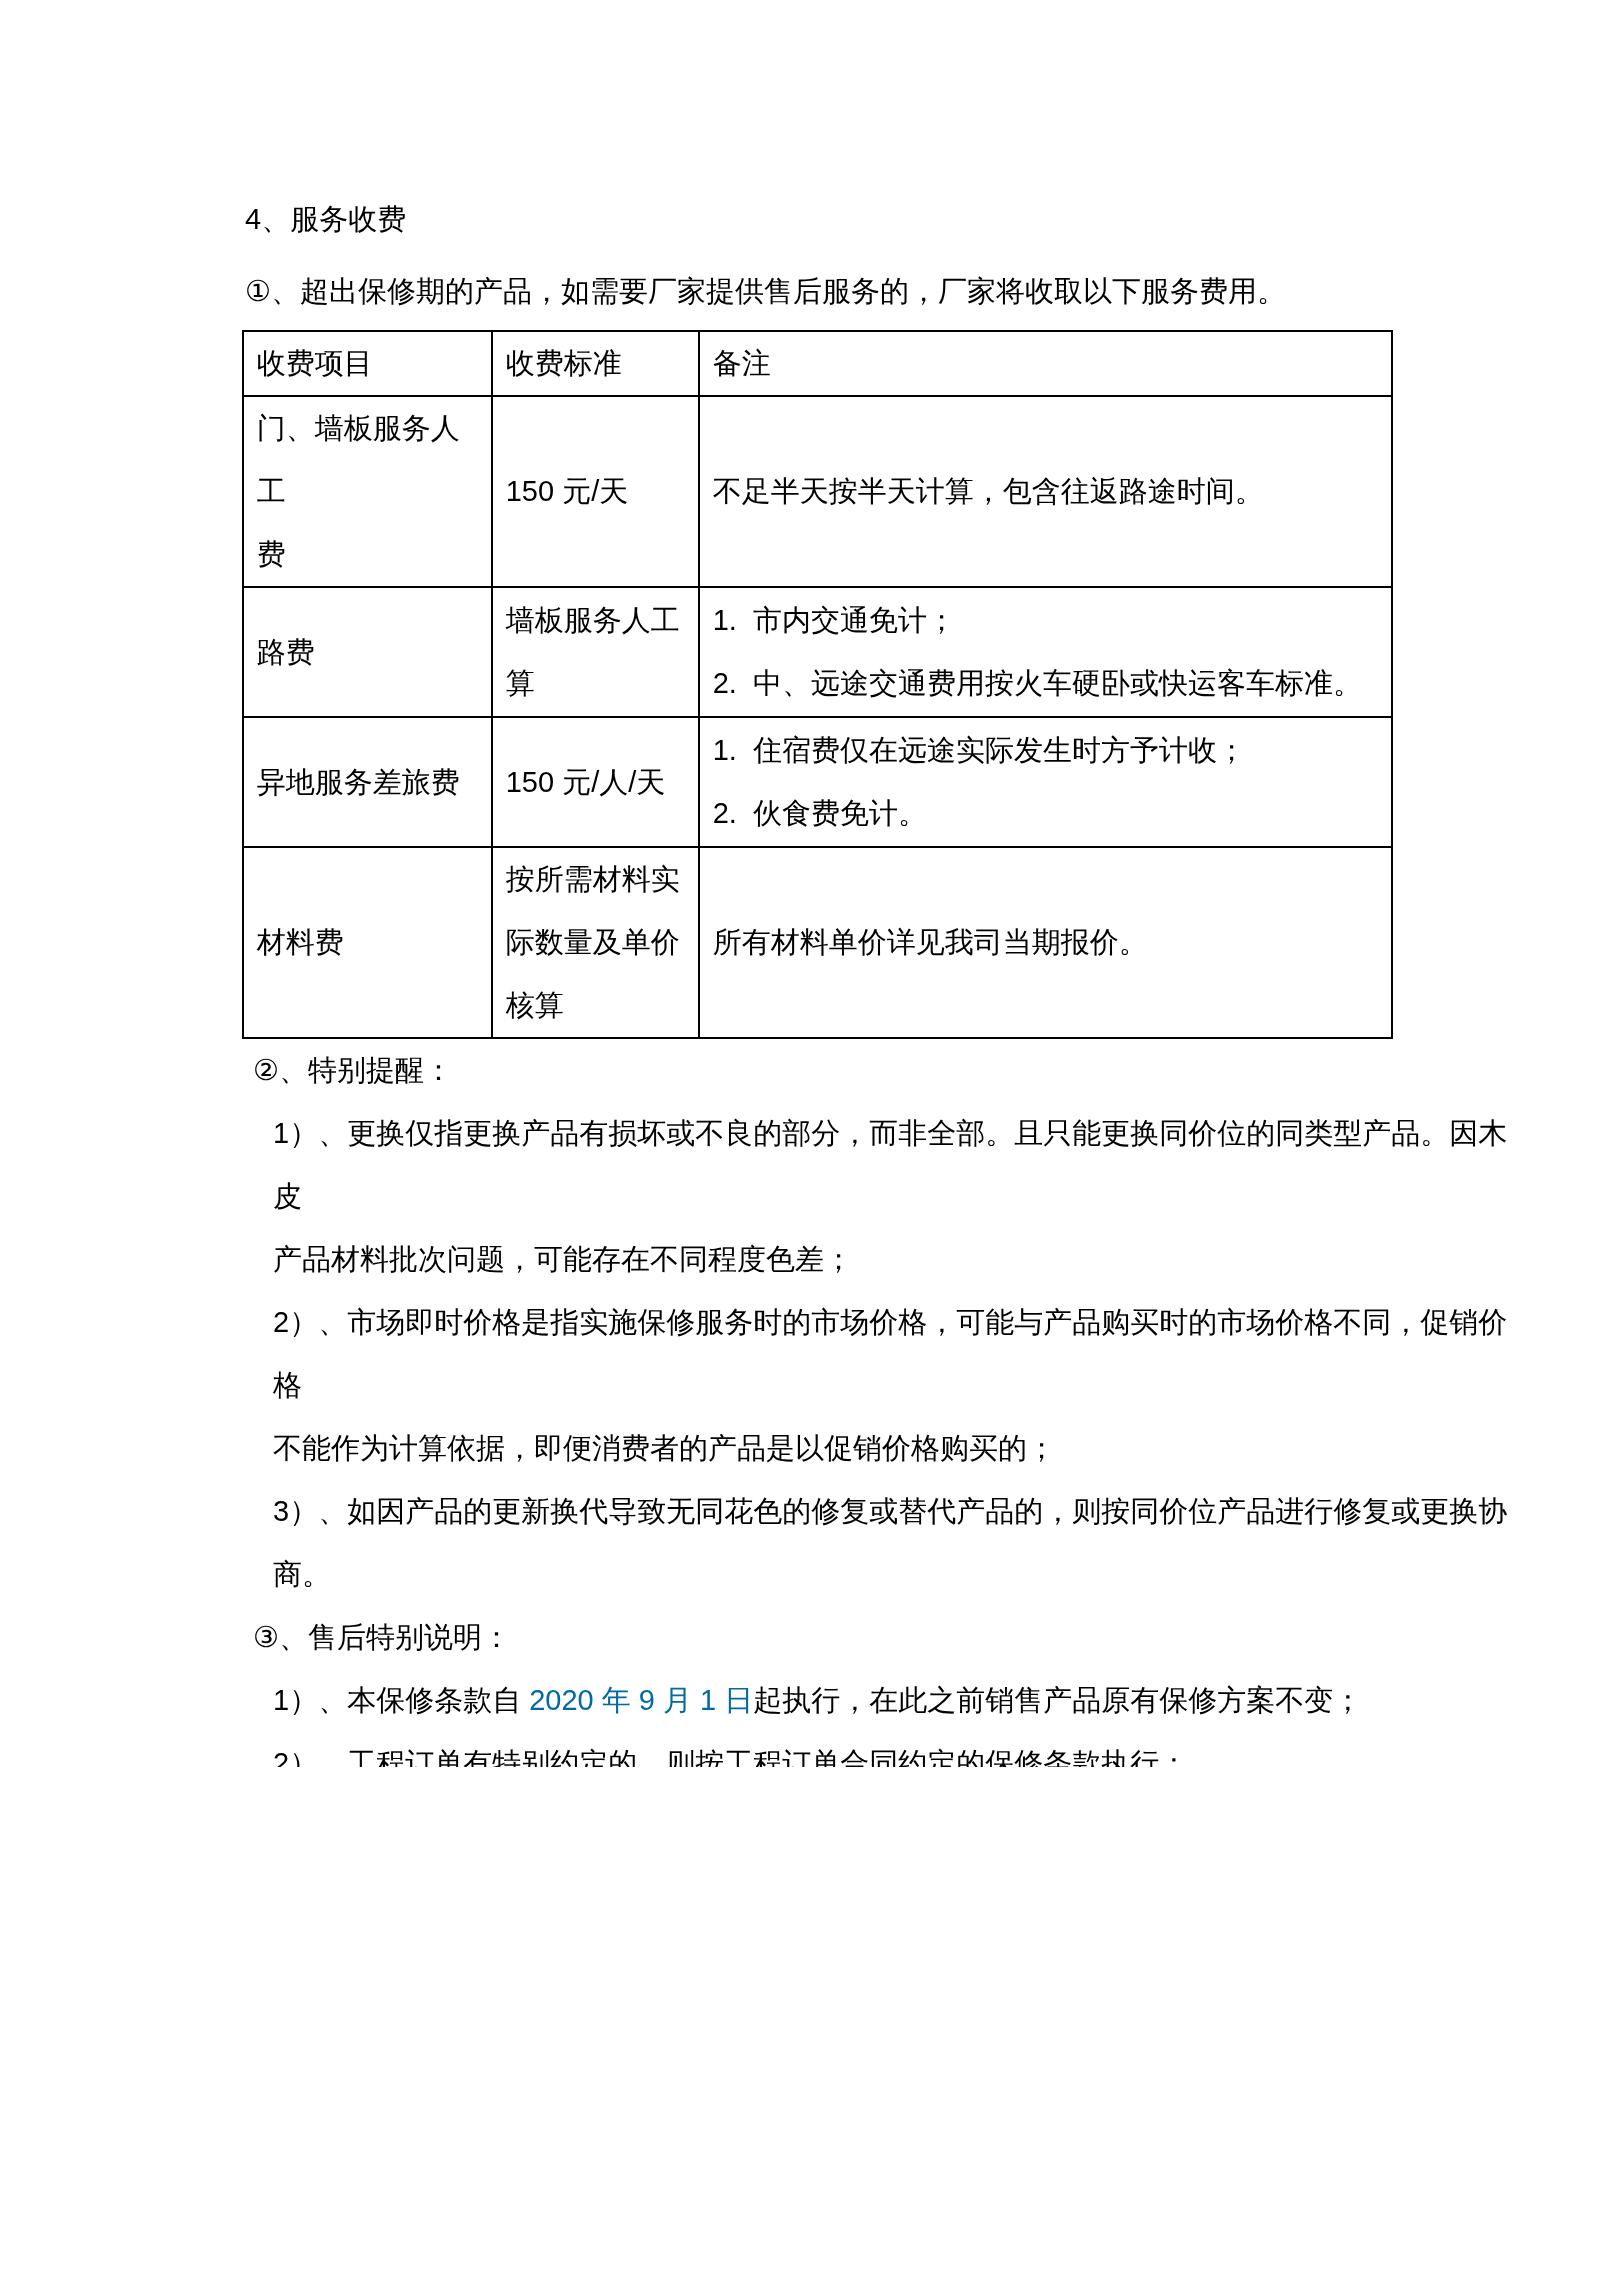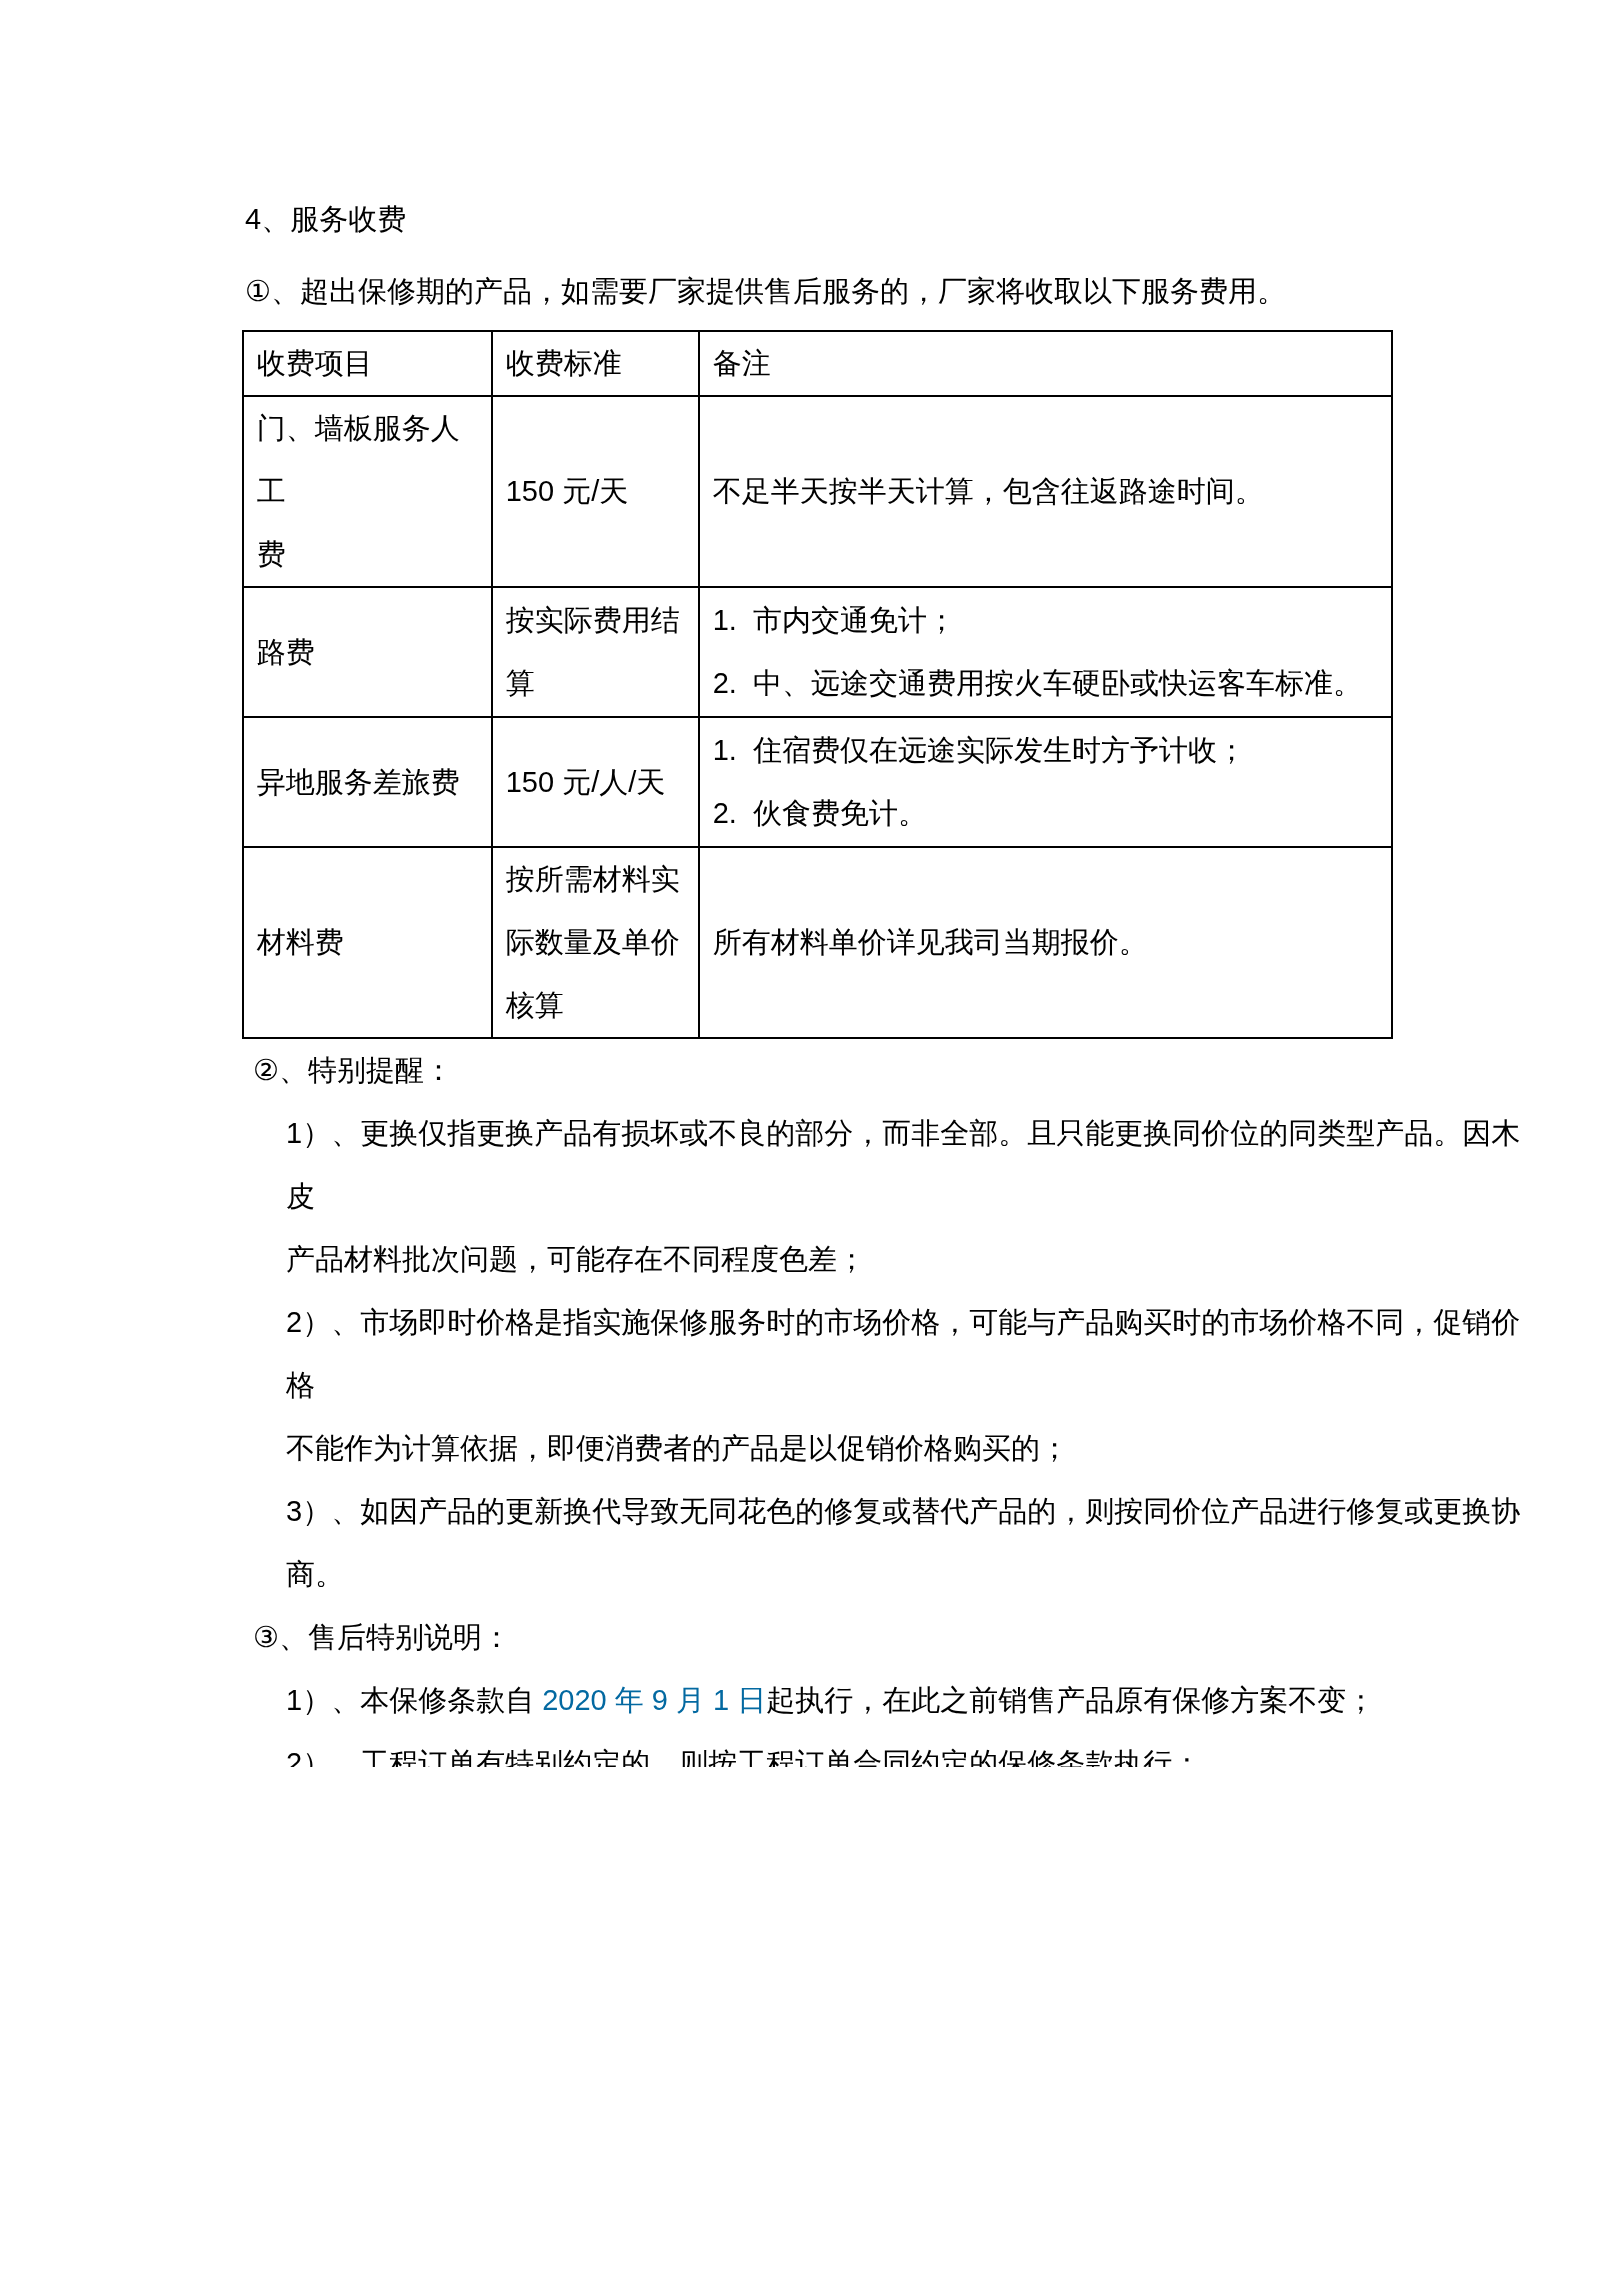--- a/index.html
+++ b/index.html
@@ -38,21 +38,21 @@
     padding: 0 9.2px 0 13px;
     line-height: 63px;
     white-space: pre-wrap;
     overflow: hidden;
   }
   tr.row-header { height: 65px; }
   tr.row-body   { height: 130px; }
   tr.row-last   { height: 190px; }
 
   .sec-heading { white-space: pre-wrap; margin-left: 8px; }
-  .list-item   { margin-left: 41px; white-space: pre-wrap; }
+  .list-item   { margin-left: 28px; white-space: pre-wrap; }
   .red         { color: #0369a1; }
 </style>
 </head>
 <body>
 
 <div class="page">
 
   <div class="title">4、服务收费</div>
 
   <div class="intro">①、超出保修期的产品，如需要厂家提供售后服务的，厂家将收取以下服务费用。</div>
@@ -70,21 +70,21 @@
         <th>备注</th>
       </tr>
       <tr class="row-body">
         <td>门、墙板服务人工
 费</td>
         <td>150 元/天</td>
         <td>不足半天按半天计算，包含往返路途时间。</td>
       </tr>
       <tr class="row-body">
         <td>路费</td>
-        <td>按实际费用结
+        <td>墙板服务人工
 算</td>
         <td>1.  市内交通免计；
 2.  中、远途交通费用按火车硬卧或快运客车标准。</td>
       </tr>
       <tr class="row-body">
         <td>异地服务差旅费</td>
         <td>150 元/人/天</td>
         <td>1.  住宿费仅在远途实际发生时方予计收；
 2.  伙食费免计。</td>
       </tr>

